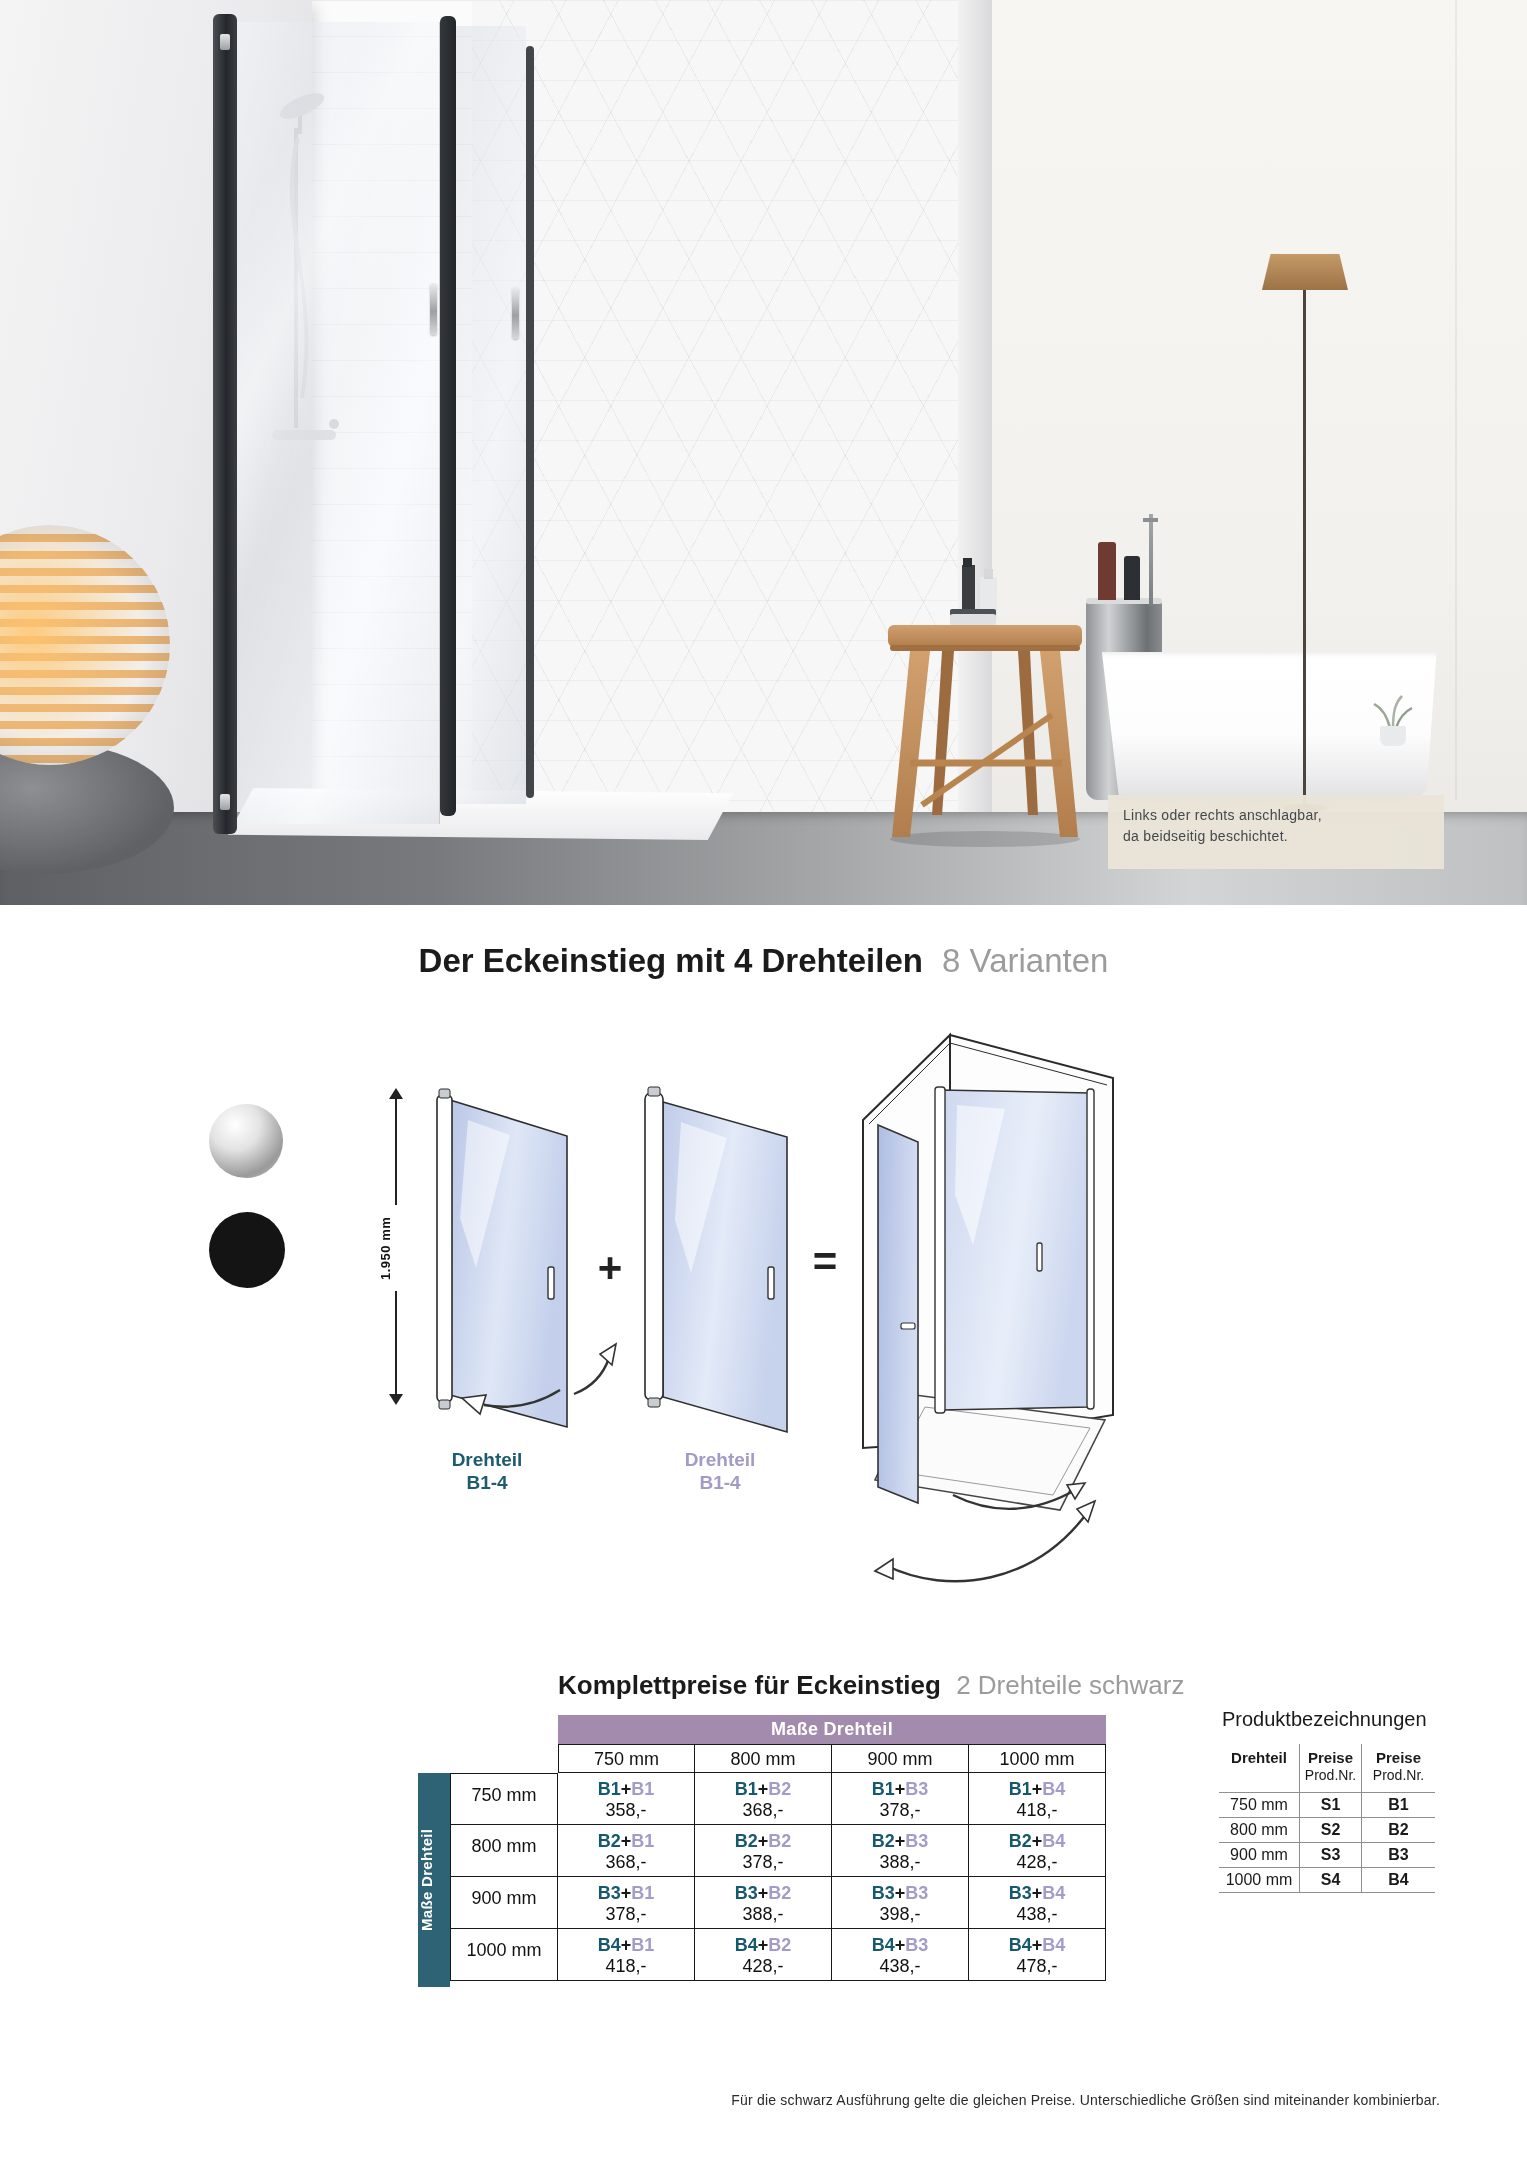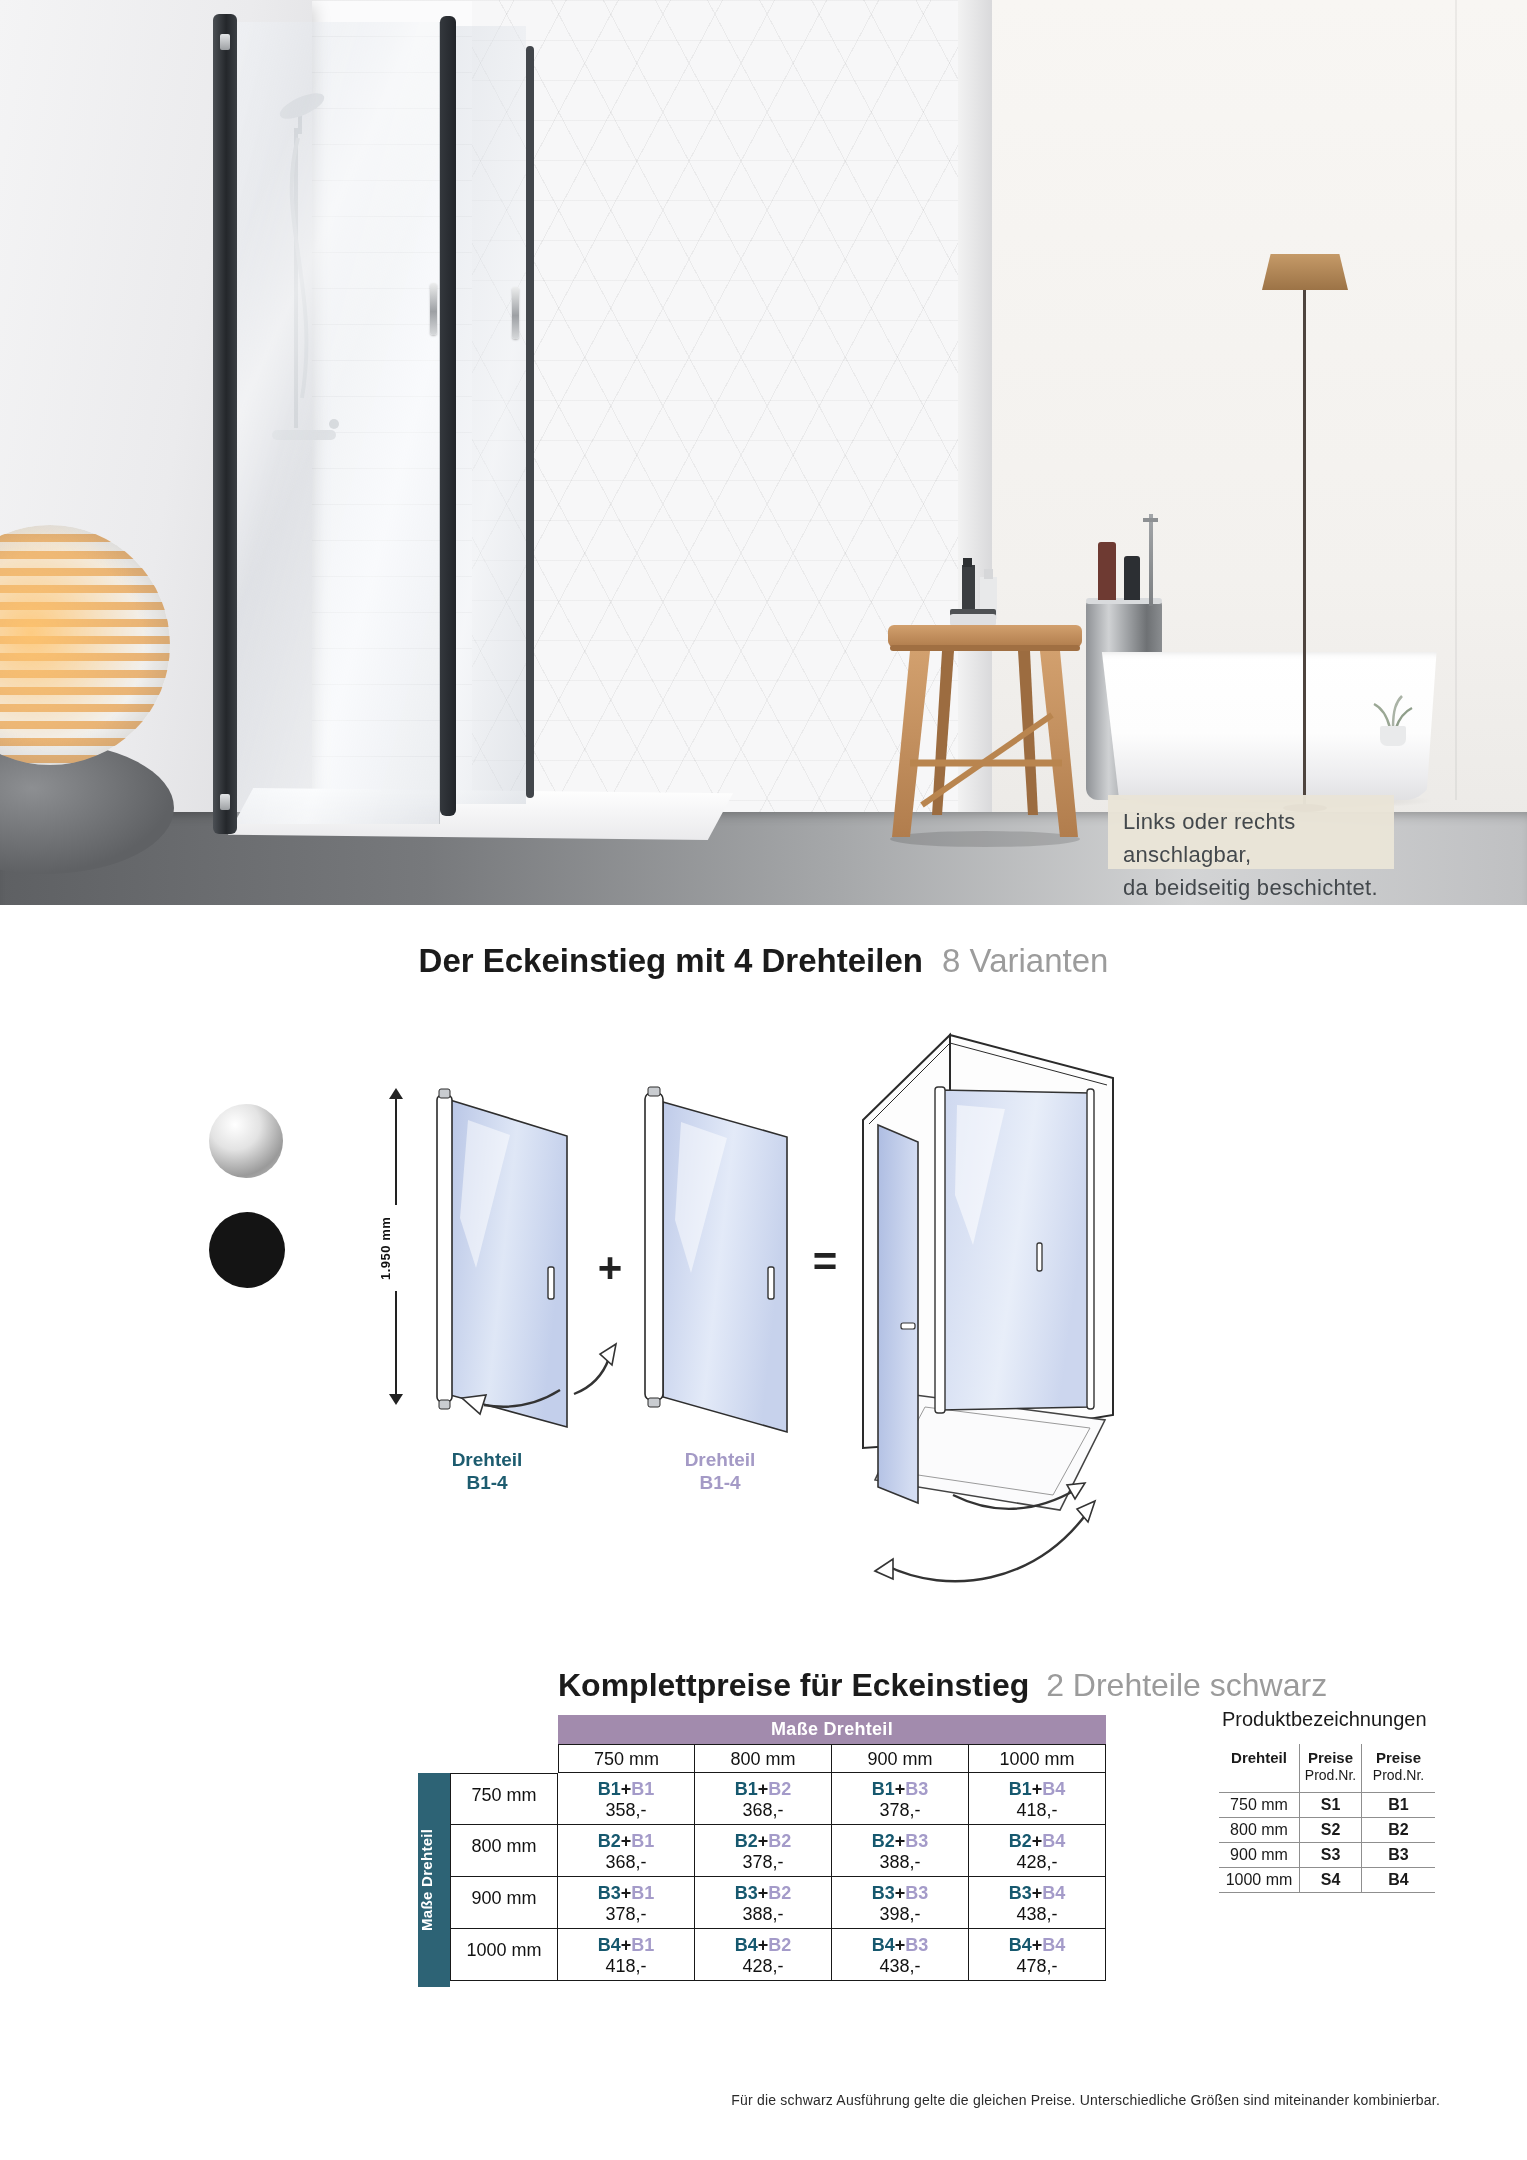--- a/index.html
+++ b/index.html
@@ -77,22 +77,22 @@
   .faucet { left:1149px; top:514px; width:4px; height:92px; z-index:5;
     background:linear-gradient(180deg,#a3a6a9,#7c7f82); }
   .faucet-top { left:1143px; top:518px; width:15px; height:4px; background:#8d9093; z-index:5; }
   .lamp2-shade { left:1262px; top:254px; width:86px; height:36px; z-index:4;
     background:linear-gradient(180deg,#c59a68,#9c7346); clip-path:polygon(10% 0,90% 0,100% 100%,0 100%); }
   .lamp2-stem { left:1303px; top:290px; width:3px; height:518px; background:#4e443e; z-index:4; }
   .lamp2-base { left:1283px; top:804px; width:44px; height:8px; background:#5a544f; border-radius:50%; z-index:4; }
   .plant { left:1372px; top:692px; z-index:5; }
   .plant-pot { left:1380px; top:726px; width:26px; height:20px; background:#e9eaeb; border-radius:2px 2px 7px 7px; z-index:5; }
 
-  .overlay-note { left:1108px; top:795px; width:286px; height:74px; z-index:7;
-    background:rgba(233,228,215,.97); color:#43484c; font-size:22px; line-height:1.5;
+  .overlay-note { left:1108px; top:795px; width:336px; height:74px; z-index:7;
+    background:rgba(233,228,215,.97); color:#43484c; font-size:14px; line-height:1.5;
     padding:10px 0 0 15px; letter-spacing:.3px; }
 
   
   .section-title { left:0; top:941px; width:100%; text-align:center; font-size:33px; line-height:40px; }
   .section-title .bold { font-weight:700; color:#1b1b1b; }
   .section-title .light { font-weight:400; color:#9c9c9c; margin-left:10px; }
 
   
   .swatch { border-radius:50%; z-index:2; }
   .swatch-silver { left:209px; top:1104px; width:74px; height:74px;
@@ -109,21 +109,21 @@
 
   .op { font-weight:700; color:#222; z-index:2; }
   .op-plus { left:583px; top:1244px; width:54px; text-align:center; font-size:42px; }
   .op-eq { left:798px; top:1238px; width:54px; text-align:center; font-size:42px; }
 
   .panel-label { width:170px; text-align:center; font-size:19px; font-weight:700; line-height:23px; z-index:2; }
   .label-a { left:402px; top:1448px; color:#1d5c6f; }
   .label-b { left:635px; top:1448px; color:#a49ac6; }
 
   
-  .pt-title { left:558px; top:1670px; font-size:32px; line-height:30px; }
+  .pt-title { left:558px; top:1670px; font-size:26px; line-height:30px; }
   .pt-title .bold { font-weight:700; color:#1b1b1b; }
   .pt-title .light { font-weight:400; color:#9b9b9b; margin-left:8px; }
   .pt-purple { left:558px; top:1715px; width:548px; height:29px; background:#a28bad;
     color:#fff; font-weight:700; font-size:18px; text-align:center; line-height:29px; letter-spacing:.3px; }
   .pgrid { left:450px; top:1744px; display:grid;
     grid-template-columns:108px 137px 137px 137px 137px;
     grid-template-rows:29px 52px 52px 52px 52px; }
   .pgrid > div { font-size:18px; text-align:center; }
   .c-corner { }
   .c-head { border:0 solid #191919; border-top-width:1px; border-right-width:1px; border-bottom-width:1px;

